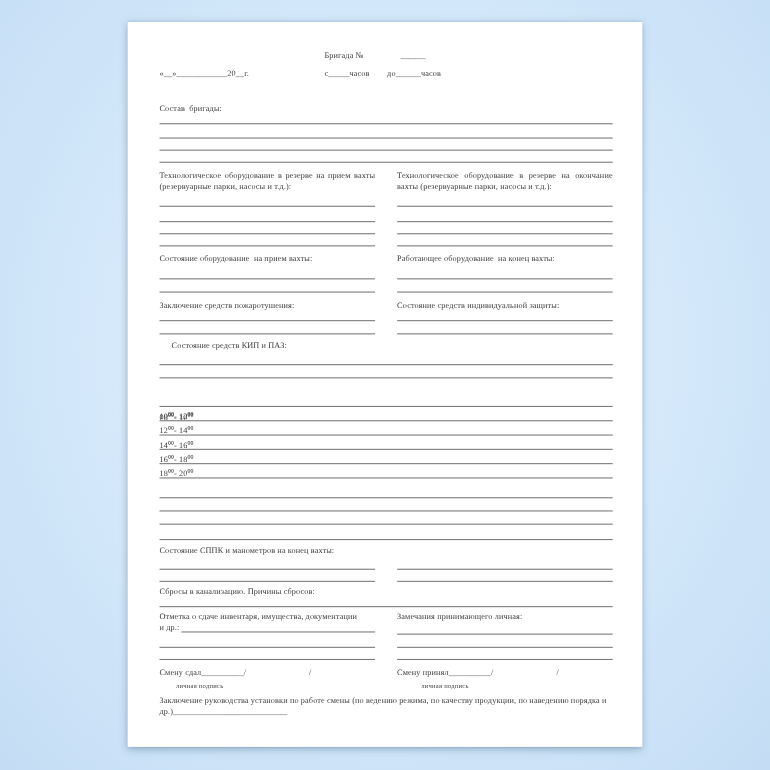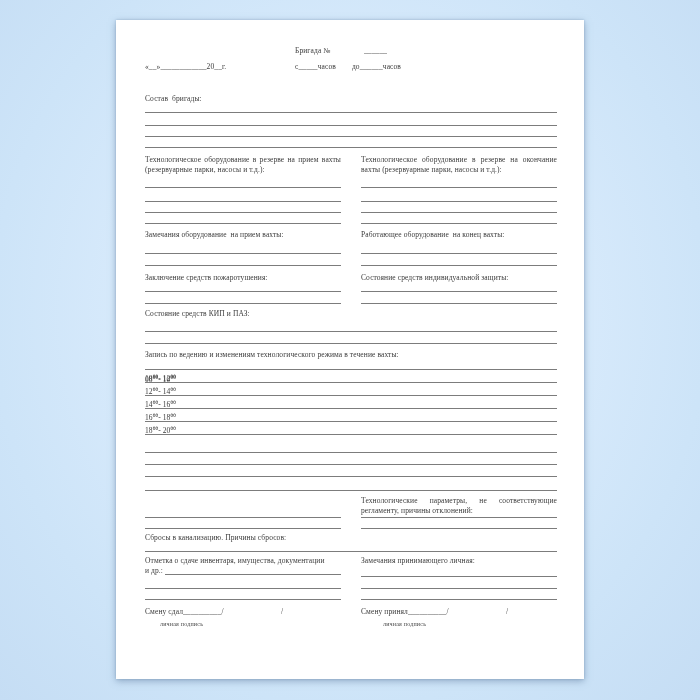--- a/index.html
+++ b/index.html
@@ -50,57 +50,56 @@
   <div class="t jt" style="left:29px;top:135px;width:196px">Технологическое оборудование в резерве  на прием вахты (резервуарные парки, насосы и т.д.):</div>
   <div class="ln lleft" style="top:167px"></div>
   <div class="ln lright" style="top:167px"></div>
   <div class="ln lleft" style="top:181px"></div>
   <div class="ln lright" style="top:181px"></div>
   <div class="ln lleft" style="top:192px"></div>
   <div class="ln lright" style="top:192px"></div>
   <div class="ln lleft" style="top:203px"></div>
   <div class="ln lright" style="top:203px"></div>
 
-  <div class="t" style="left:29px;top:210px;width:196px">Замечания оборудование  на прием вахты:</div>
+  <div class="t" style="left:29px;top:210px;width:196px">Состояние оборудование  на прием вахты:</div>
   <div class="t" style="left:245px;top:210px;width:196px">Работающее оборудование  на конец вахты:</div>
   <div class="ln lleft" style="top:233px"></div>
   <div class="ln lright" style="top:233px"></div>
   <div class="ln lleft" style="top:245px"></div>
   <div class="ln lright" style="top:245px"></div>
 
   <div class="t" style="left:29px;top:253px;width:196px">Заключение средств пожаротушения:</div>
   <div class="t" style="left:245px;top:253px;width:196px">Состояние средств индивидуальной защиты:</div>
   <div class="ln lleft" style="top:271px"></div>
   <div class="ln lright" style="top:271px"></div>
   <div class="ln lleft" style="top:283px"></div>
   <div class="ln lright" style="top:283px"></div>
 
-  <div class="t" style="left:29px;top:289px">Состояние средств КИП и ПАЗ:</div>
+  <div class="t" style="left:40px;top:289px">Состояние средств КИП и ПАЗ:</div>
   <div class="ln lfull" style="top:311px"></div>
   <div class="ln lfull" style="top:323px"></div>
 
-  <div class="t" style="left:29px;top:330px">Запись по ведению и изменениям технологического режима в течение вахты:</div>
   <div class="t" style="left:29px;top:355px">08⁰⁰- 10⁰⁰</div>
   <div class="ln lfull" style="top:349px"></div>
   <div class="t" style="left:29px;top:354px">10⁰⁰- 12⁰⁰</div>
   <div class="ln lfull" style="top:362px"></div>
   <div class="t" style="left:29px;top:367px">12⁰⁰- 14⁰⁰</div>
   <div class="ln lfull" style="top:375px"></div>
   <div class="t" style="left:29px;top:380px">14⁰⁰- 16⁰⁰</div>
   <div class="ln lfull" style="top:388px"></div>
   <div class="t" style="left:29px;top:393px">16⁰⁰- 18⁰⁰</div>
   <div class="ln lfull" style="top:401px"></div>
   <div class="t" style="left:29px;top:406px">18⁰⁰- 20⁰⁰</div>
   <div class="ln lfull" style="top:414px"></div>
   <div class="ln lfull" style="top:432px"></div>
   <div class="ln lfull" style="top:444px"></div>
   <div class="ln lfull" style="top:456px"></div>
   <div class="ln lfull" style="top:470px"></div>
 
-  <div class="t jt" style="left:245px;top:476px;width:196px">Технологические параметры, не соответствующие регламенту, причины отклонений:</div>
+  <div class="t" style="left:29px;top:476px;width:212px">Состояние СППК и манометров на конец вахты:</div>
   <div class="ln lleft" style="top:497px"></div>
   <div class="ln lright" style="top:497px"></div>
   <div class="ln lleft" style="top:508px"></div>
   <div class="ln lright" style="top:508px"></div>
 
   <div class="t" style="left:29px;top:513px">Сбросы в канализацию. Причины сбросов:</div>
   <div class="ln lfull" style="top:531px"></div>
 
   <div class="t" style="left:29px;top:536px;width:196px">Отметка о сдаче инвентаря, имущества, документации</div>
   <div class="t inlinerow" style="left:29px;top:546px">
@@ -114,14 +113,15 @@
   <div class="ln lleft" style="top:579px"></div>
   <div class="ln lright" style="top:579px"></div>
 
   <div class="t" style="left:29px;top:587px">Смену сдал__________/</div>
   <div class="t" style="left:165px;top:587px">/</div>
   <div class="t" style="left:245px;top:587px">Смену принял__________/</div>
   <div class="t" style="left:390px;top:587px">/</div>
   <div class="t small" style="left:44px;top:600px">личная подпись</div>
   <div class="t small" style="left:267px;top:600px">личная подпись</div>
 
+  <div class="t" style="left:29px;top:612px;width:412px">Заключение руководства установки по работе смены (по ведению режима, по качеству продукции, по наведению порядка и др.)___________________________</div>
 
 </div>
 
 </body></html>

